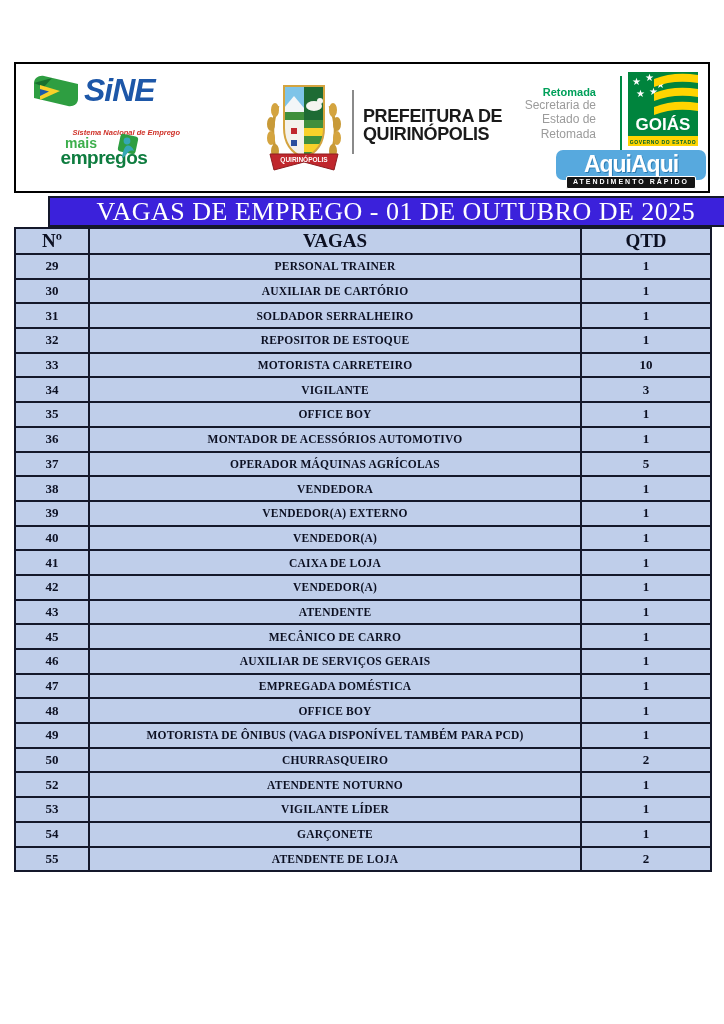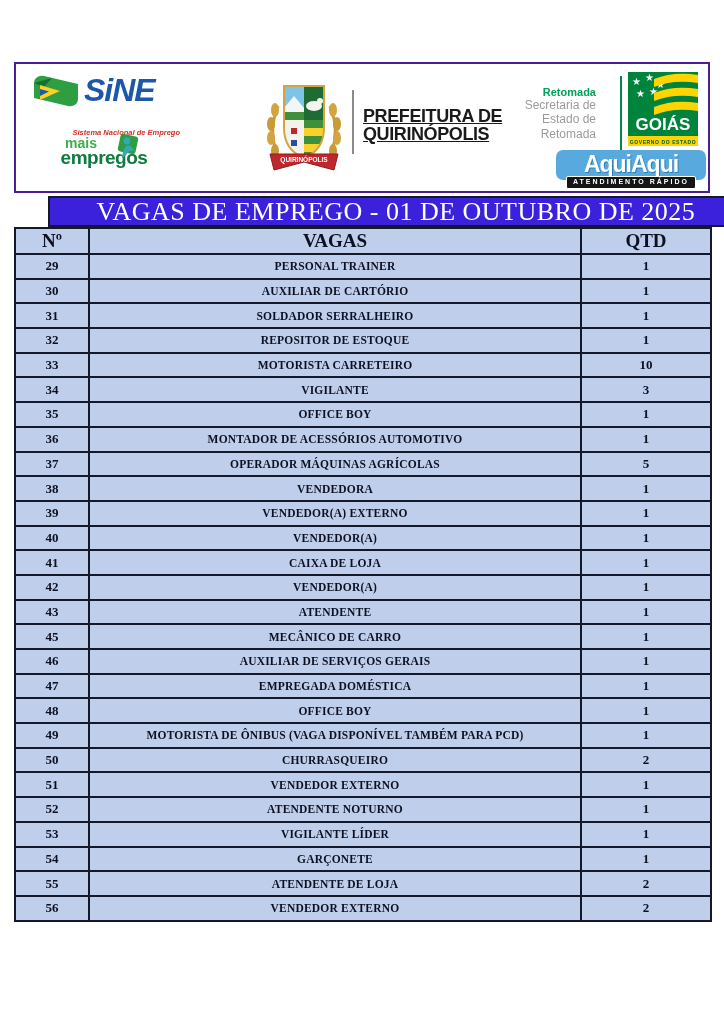--- a/index.html
+++ b/index.html
@@ -10,21 +10,21 @@
     font-family: "Liberation Serif", serif;
     overflow: hidden;
   }
   .sheet { position: absolute; left: 14px; top: 62px; width: 696px; }
 
   
   .logo-box {
     position: relative;
     width: 696px; height: 131px;
     background: #ffffff;
-    border: 2px solid #4c1d95;
+    border: 2px solid #000000;
   }
   .abs { position: absolute; }
 
   
   .sine { left: 14px; top: 10px; width: 170px; height: 66px; }
   .sine-row { display: flex; align-items: flex-start; }
   .sine-name {
     font-family: "Liberation Sans", sans-serif;
     font-weight: bold; font-style: italic;
     font-size: 32px; color: #1d57a8; letter-spacing: -1px; line-height: 1;
@@ -49,21 +49,21 @@
   
   .vdiv { width: 2px; background: #8a8a8a; }
   .vdiv1 { left: 336px; top: 26px; height: 64px; }
   .vdiv2 { left: 604px; top: 12px; height: 74px; background: #008a45; }
 
   
   .prefeitura {
     left: 347px; top: 43px; width: 180px;
     font-family: "Liberation Sans", sans-serif;
     font-weight: bold; color: #1a1a1a;
-    font-size: 18px; line-height: 1.02; letter-spacing: -0.4px; text-decoration: underline;
+    font-size: 18px; line-height: 1.02; letter-spacing: -0.4px;
   }
 
   
   .retomada { left: 500px; top: 22px; width: 80px; text-align: right;
     font-family: "Liberation Sans", sans-serif; }
   .retomada-title { font-size: 11px; font-weight: bold; color: #00a05a; display: block; }
   .retomada-sub { font-size: 12px; color: #9b9b9b; line-height: 1.2; display: block; }
 
   
   .goias { left: 612px; top: 8px; width: 70px; height: 76px; }
@@ -363,45 +363,35 @@
           <td class="cell-num">49</td>
           <td class="cell-vaga">MOTORISTA DE ÔNIBUS (VAGA DISPONÍVEL TAMBÉM PARA PCD)</td>
           <td class="cell-qtd">1</td>
         </tr>
         <tr>
           <td class="cell-num">50</td>
           <td class="cell-vaga">CHURRASQUEIRO</td>
           <td class="cell-qtd">2</td>
         </tr>
         <tr>
-          <td class="cell-num">51</td>
-          <td class="cell-vaga">VENDEDOR EXTERNO</td>
-          <td class="cell-qtd">1</td>
-        </tr>
-        <tr>
           <td class="cell-num">52</td>
           <td class="cell-vaga">ATENDENTE NOTURNO</td>
           <td class="cell-qtd">1</td>
         </tr>
         <tr>
           <td class="cell-num">53</td>
           <td class="cell-vaga">VIGILANTE LÍDER</td>
           <td class="cell-qtd">1</td>
         </tr>
         <tr>
           <td class="cell-num">54</td>
           <td class="cell-vaga">GARÇONETE</td>
           <td class="cell-qtd">1</td>
         </tr>
         <tr>
           <td class="cell-num">55</td>
           <td class="cell-vaga">ATENDENTE DE LOJA</td>
           <td class="cell-qtd">2</td>
         </tr>
-        <tr>
-          <td class="cell-num">56</td>
-          <td class="cell-vaga">VENDEDOR EXTERNO</td>
-          <td class="cell-qtd">2</td>
-        </tr>
       </tbody>
   </table>
 
 </div>
 
 </body></html>

